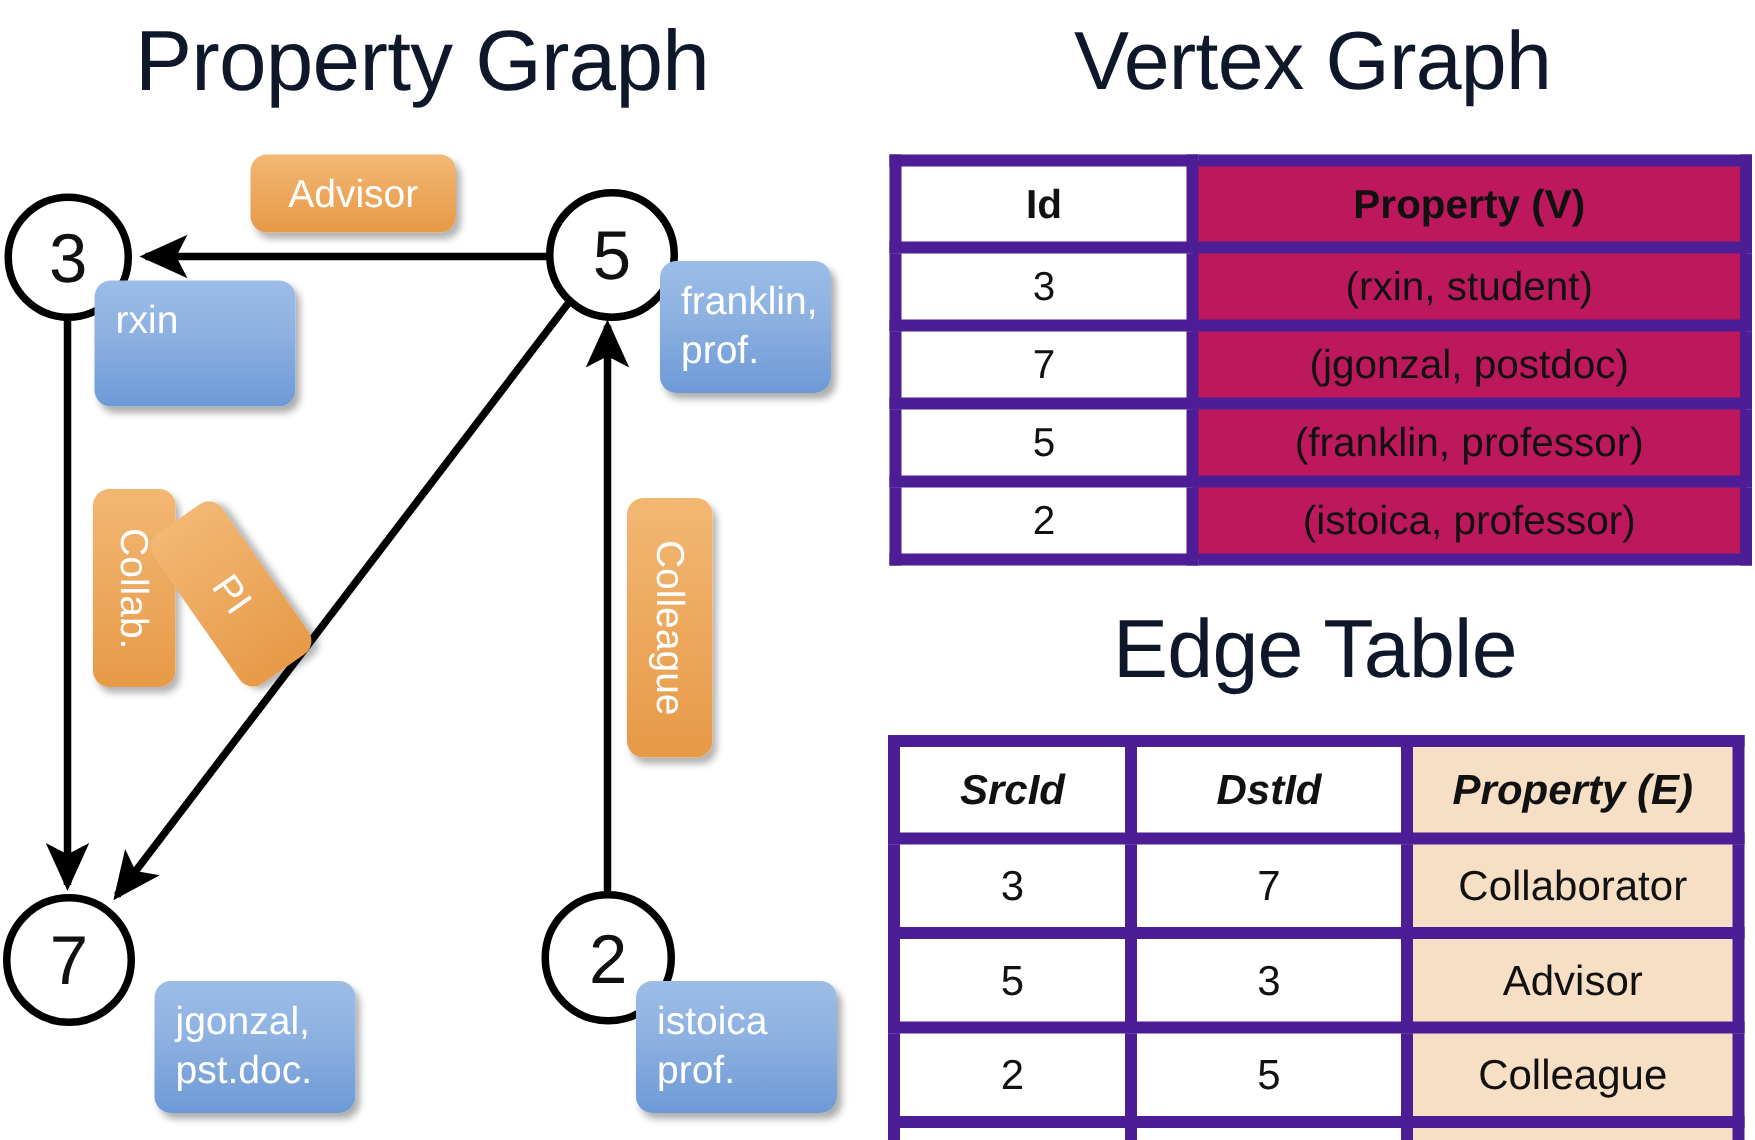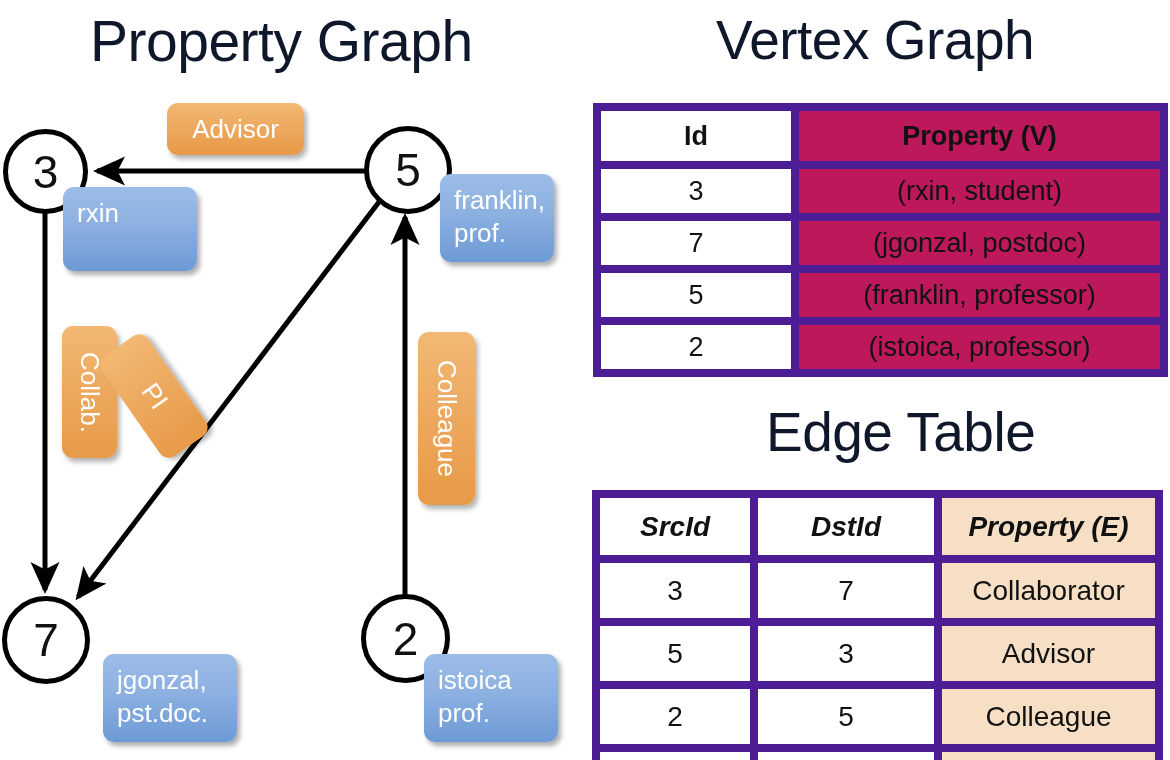--- a/index.html
+++ b/index.html
@@ -16,21 +16,21 @@
   .title{
     position:absolute;
     font-family:"Liberation Sans", sans-serif;
     font-weight:300;
     color:#0f172a;
     white-space:nowrap;
     letter-spacing:-0.5px;
   }
   #title-property-graph{left:90px;top:8px;font-size:57px;}
   #title-vertex-table{left:716px;top:8px;font-size:55px;}
-  #title-edge-table{left:742px;top:400px;font-size:55px;margin-left:24px;}
+  #title-edge-table{left:742px;top:400px;font-size:55px;}
 
   
   #graph-edges{position:absolute;left:0;top:0;width:585px;height:760px;}
 
   
   .node{
     position:absolute;
     border:5px solid #000;
     border-radius:50%;
     background:#fff;

